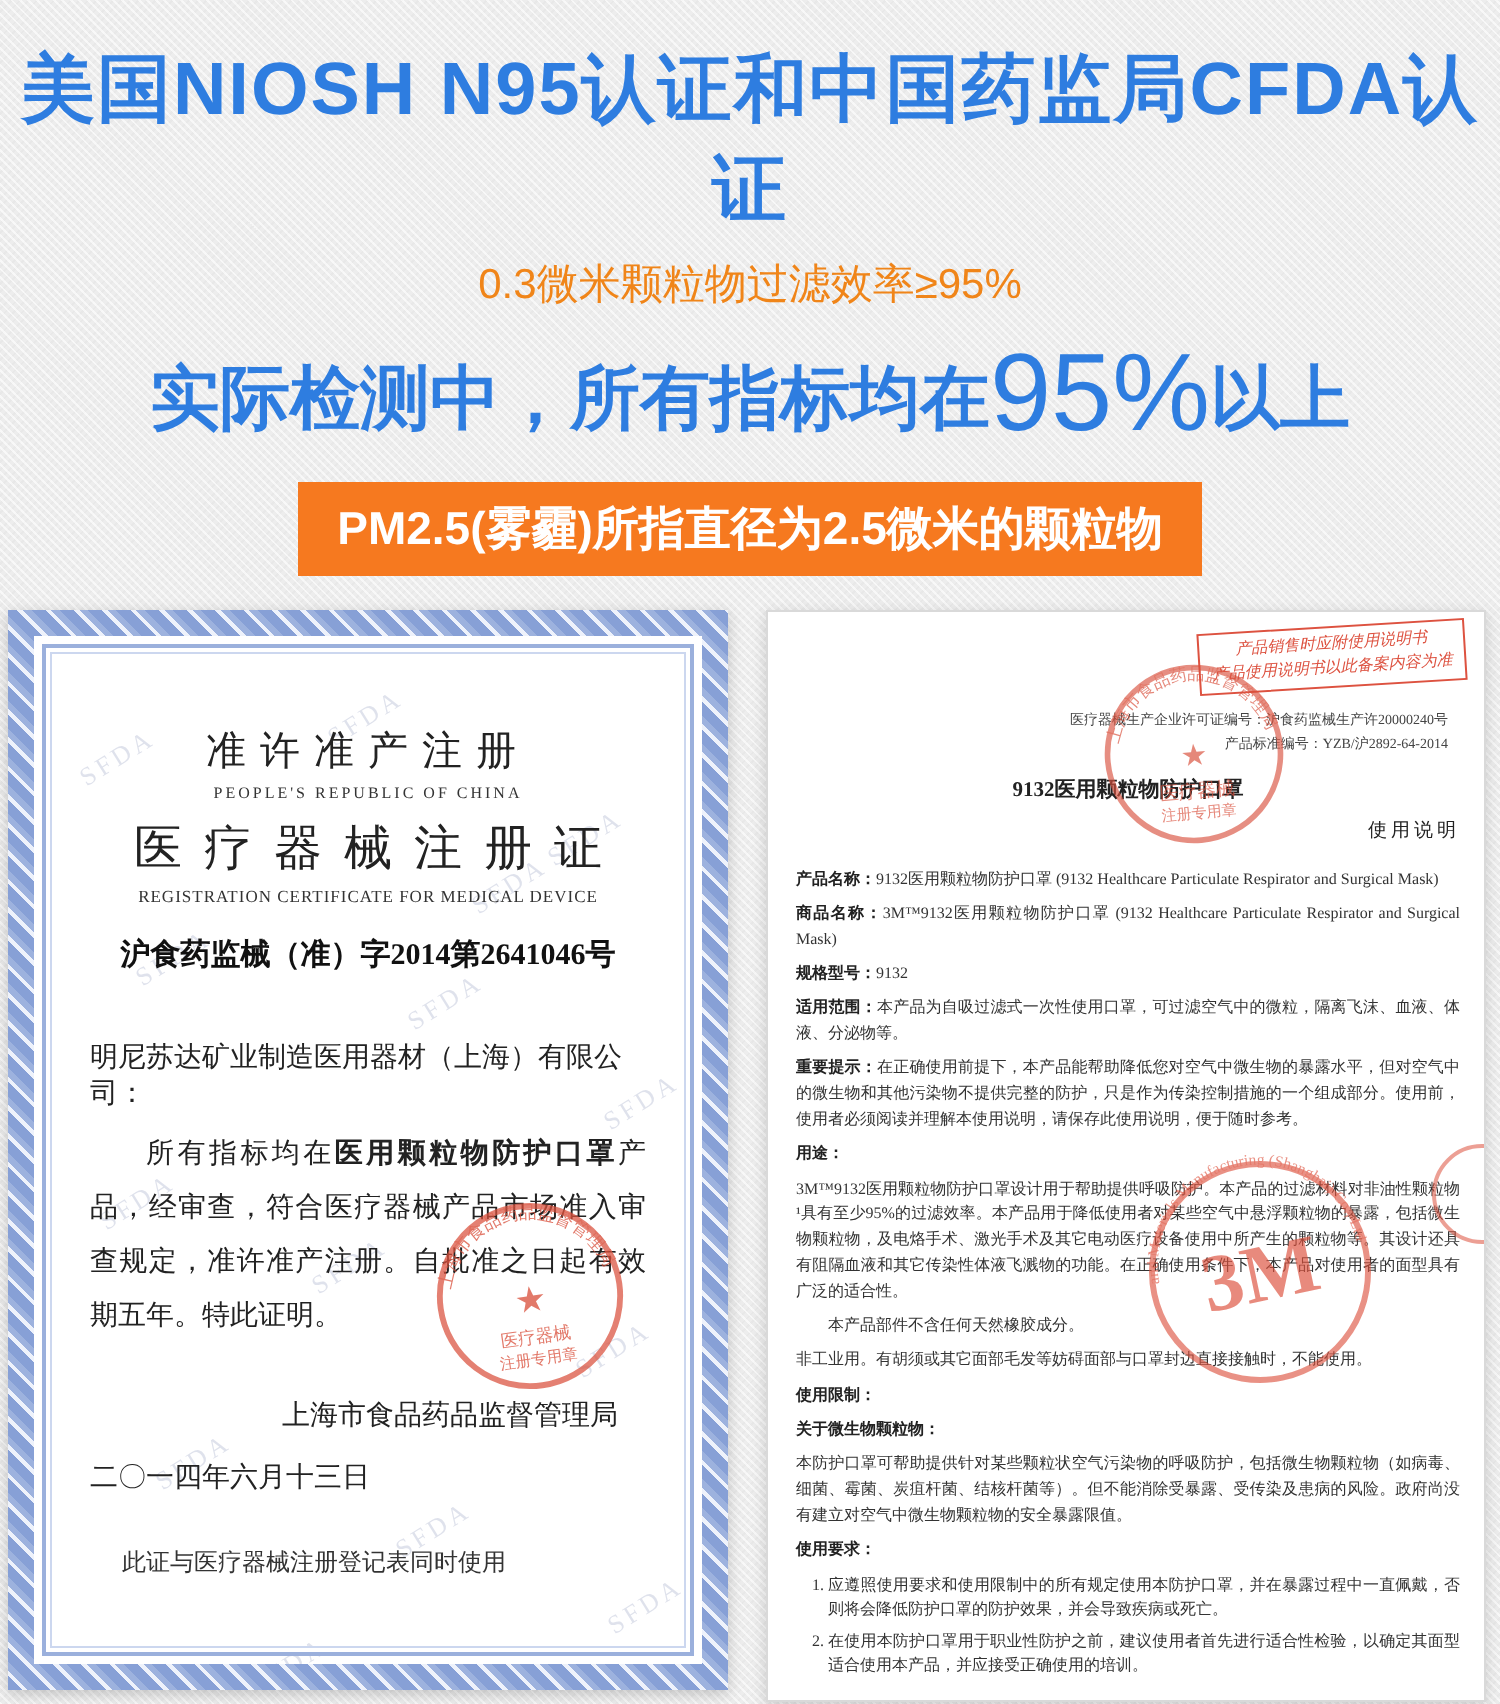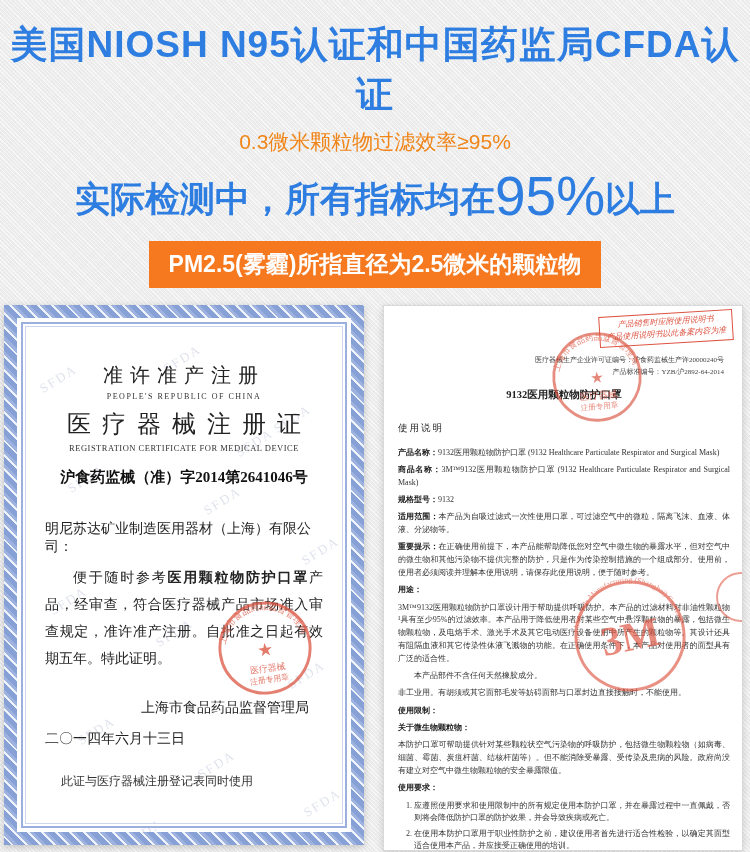--- a/index.html
+++ b/index.html
@@ -54,21 +54,21 @@
   .inst-page { position:relative; width:360px; height:546px; background:#fff;
                border:1px solid #d9d9d9; box-shadow:0 2px 7px rgba(0,0,0,.16); flex:0 0 auto;
                font-family:"Liberation Serif","DejaVu Serif",serif; color:#333;
                padding:6px 12px 0 14px; overflow:hidden; }
   .corner-stamp { position:absolute; top:7px; right:9px; transform:rotate(-3.5deg);
                   border:1px solid #dd5240; color:#dd5240; font-size:8px; line-height:1.55;
                   padding:2px 6px; text-align:center; font-style:italic; }
   .i-hdrlines { margin-top:42px; text-align:right; padding-right:6px; font-size:7px; line-height:1.8; color:#444; }
   .struck { text-decoration:line-through; text-decoration-color:#a33; }
   .i-title { text-align:center; font-size:10.5px; font-weight:bold; margin-top:9px; color:#222; }
-  .i-sub { text-align:left; font-size:9.5px; letter-spacing:2px; margin-top:20px; color:#222; }
+  .i-sub { text-align:right; font-size:9.5px; letter-spacing:2px; margin-top:7px; color:#222; }
   .i-body { margin-top:12px; font-size:8px; line-height:1.6; text-align:justify; }
   .i-body p { margin:4.5px 0; }
   .lbl { font-weight:bold; color:#222; }
   .indent1 { text-indent:2em; }
   .i-body ol { padding-left:16px; margin:3px 0; }
   .i-body li { margin:2.5px 0; text-align:justify; }
   .round-stamp { position:absolute; left:166px; top:24px; width:94px; height:94px;
                  opacity:.8; transform:rotate(-5deg); }
   .mmm-stamp { position:absolute; left:186px; top:270px; width:120px; height:120px;
                opacity:.78; transform:rotate(-12deg); }
@@ -107,21 +107,21 @@
         <span class="wm" style="left: 230px; top: 130px;">SFDA</span>
       </div>
     <div class="lace"></div>
     <div class="cert-frame">
       <div class="c-country">准许准产注册</div>
       <div class="c-en1">PEOPLE'S REPUBLIC OF CHINA</div>
       <div class="c-title">医疗器械注册证</div>
       <div class="c-en2">REGISTRATION CERTIFICATE FOR MEDICAL DEVICE</div>
       <div class="c-no">沪食药监械（准）字2014第2641046号</div>
       <div class="c-addr">明尼苏达矿业制造医用器材（上海）有限公司：</div>
-      <div class="c-body"><span>便于随时参考</span><b>医用颗粒物防护口罩</b><span>产品，经审查，符合医疗器械产品市场准入审查规定，准许准产注册。自批准之日起有效期五年。特此证明。</span></div>
+      <div class="c-body"><span>所有指标均在</span><b>医用颗粒物防护口罩</b><span>产品，经审查，符合医疗器械产品市场准入审查规定，准许准产注册。自批准之日起有效期五年。特此证明。</span></div>
       <div class="c-issuer">上海市食品药品监督管理局</div>
       <div class="c-date">二〇一四年六月十三日</div>
       <div class="c-foot">此证与医疗器械注册登记表同时使用</div>
     </div>
     <svg class="cert-stamp" viewBox="0 0 100 100">
       <circle cx="50" cy="50" r="46" fill="none" stroke="rgba(217,80,60,.85)" stroke-width="3"></circle>
       <path id="arcL" d="M 11 64 A 41 41 0 1 1 89 64" fill="none"></path>
       <text font-size="9" fill="rgba(217,80,60,.9)"><textPath href="#arcL" startOffset="50%" text-anchor="middle">上海市食品药品监督管理局</textPath></text>
       <text x="50" y="58" text-anchor="middle" font-size="18" fill="rgba(217,80,60,.9)">★</text>
       <text x="50" y="74" text-anchor="middle" font-size="9" fill="rgba(217,80,60,.9)">医疗器械</text>

